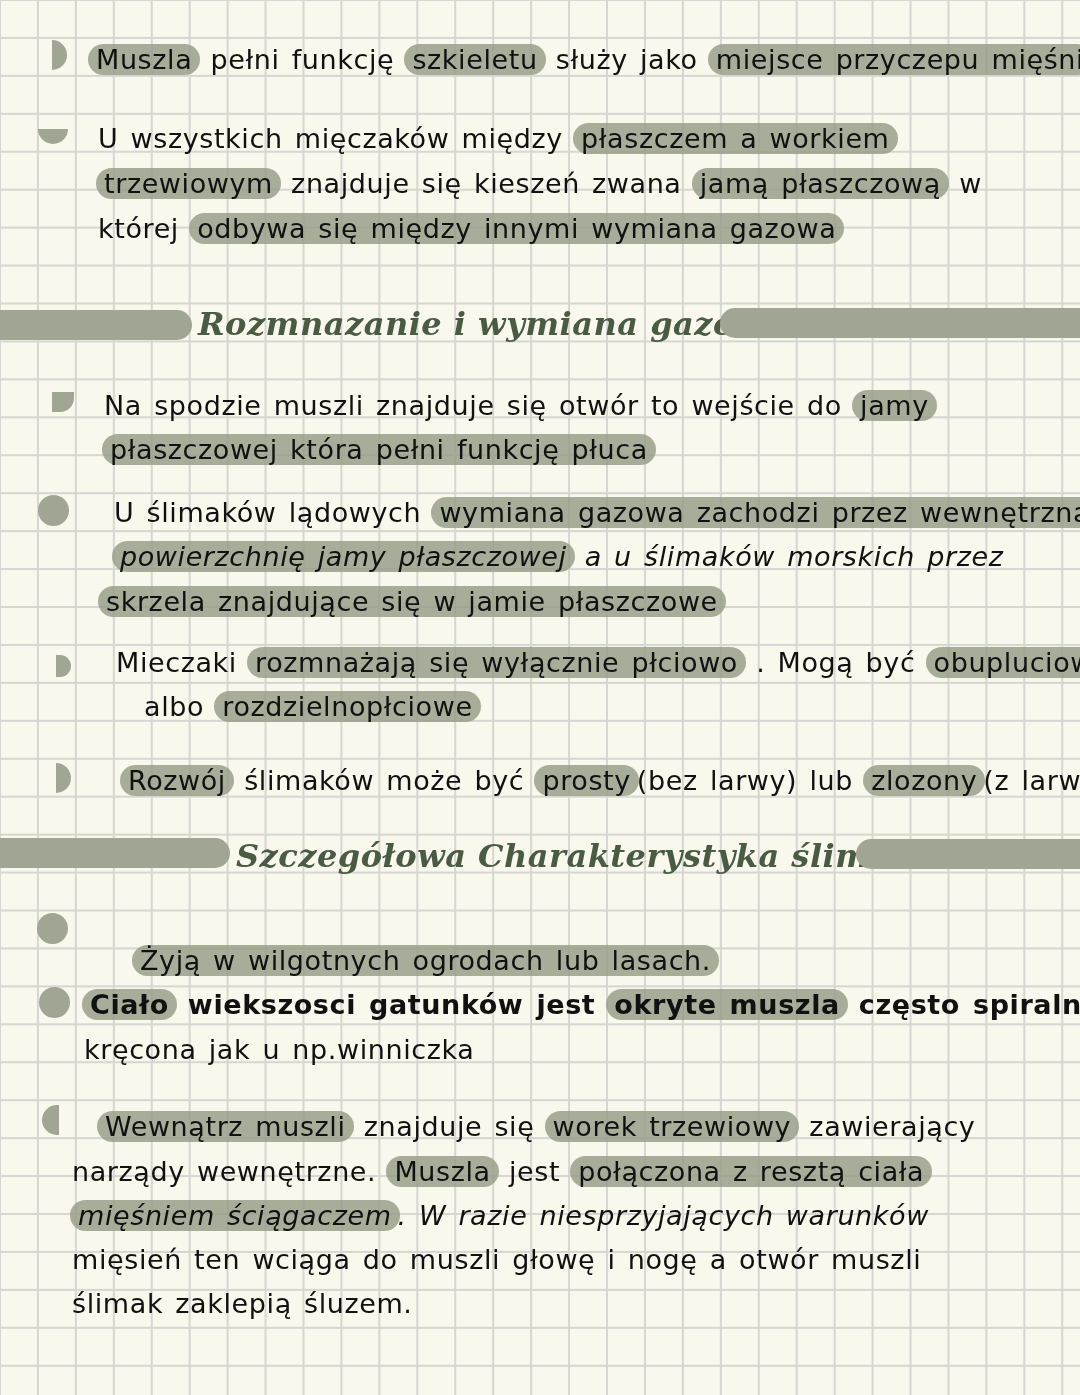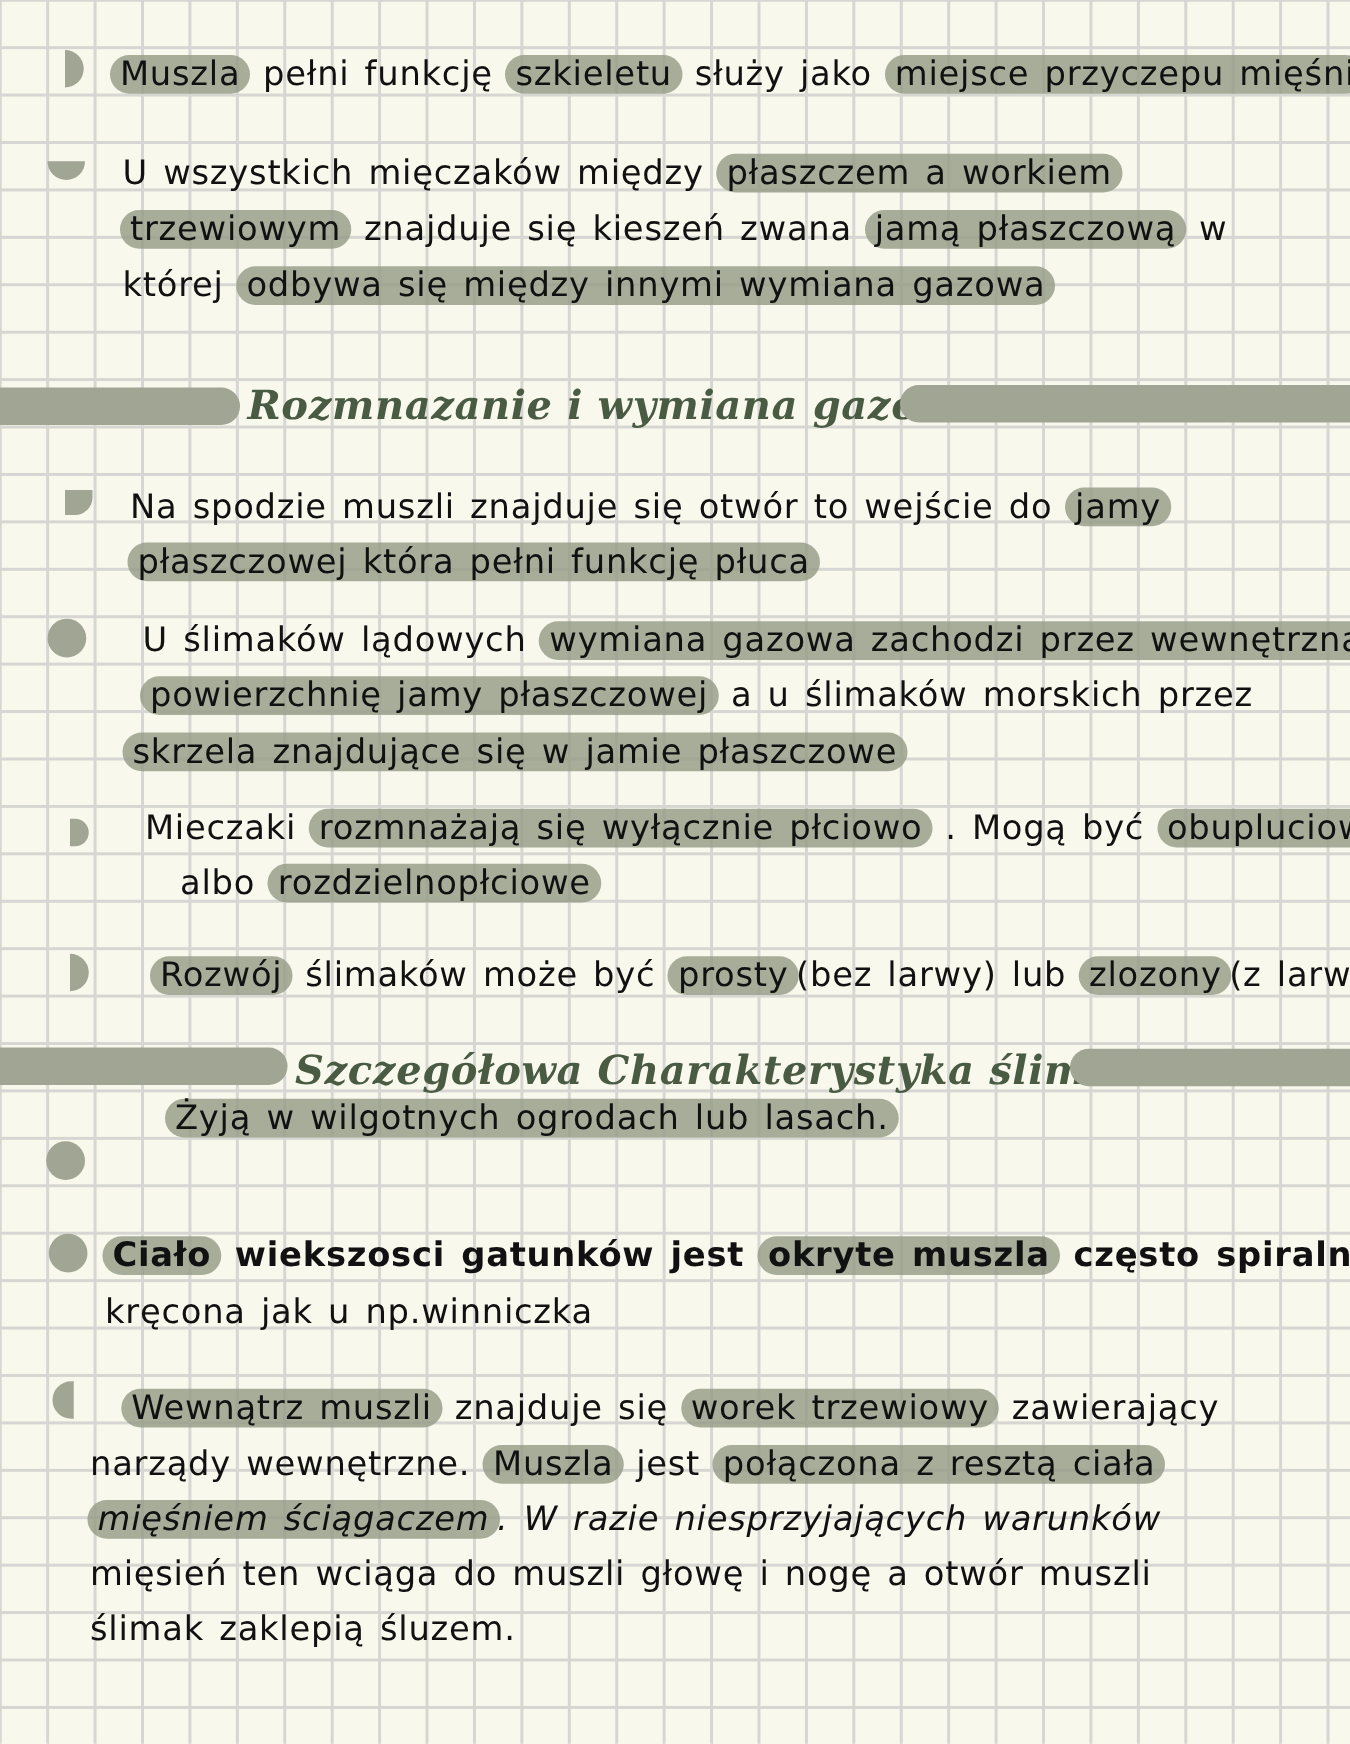--- a/index.html
+++ b/index.html
@@ -74,21 +74,21 @@
   <div class="line" style="left:104px;top:433px;">
     <span class="hl">płaszczowej która pełni funkcję płuca</span>
   </div>
 </div>
 
 <div class="bullet b-circle" style="left:38px;top:495px;"></div>
 <div>
   <div class="line" style="left:114px;top:496px;">
     <span>U ślimaków lądowych </span><span class="hl">wymiana gazowa zachodzi przez wewnętrzną</span>
   </div>
-  <div class="line" style="left:114px;top:540px;">
+  <div class="line" style="left:114px;top:540px;font-style:italic;">
     <span class="hl">powierzchnię jamy płaszczowej</span><span> a u ślimaków morskich przez</span>
   </div>
   <div class="line" style="left:100px;top:585px;">
     <span class="hl">skrzela znajdujące się w jamie płaszczowe</span>
   </div>
 </div>
 
 <div class="bullet b-small-right" style="left:56px;top:655px;"></div>
 <div>
   <div class="line" style="left:116px;top:646px;">
@@ -102,21 +102,21 @@
 <div class="bullet b-half-right" style="left:56px;top:763px;"></div>
 <div class="line" style="left:122px;top:764px;">
   <span class="hl">Rozwój</span><span> ślimaków może być </span><span class="hl">prosty</span><span>(bez larwy) lub </span><span class="hl">zlozony</span><span>(z larwa)</span>
 </div>
 
 <div class="bar" style="left:0;top:838px;width:230px;border-radius:0 15px 15px 0;"></div>
 <div class="heading" style="left:236px;top:836px;">Szczegółowa Charakterystyka ślimaków</div>
 <div class="bar" style="left:856px;top:839px;width:224px;border-radius:15px 0 0 15px;"></div>
 
 <div class="bullet b-circle" style="left:37px;top:913px;"></div>
-<div class="line" style="left:92px;top:878px;padding-left:42px;">
+<div class="line" style="left:92px;top:944px;padding-left:42px;">
   <span class="hl">Żyją w wilgotnych ogrodach lub lasach.</span>
 </div>
 
 <div class="bullet b-circle" style="left:39px;top:987px;"></div>
 <div>
   <div class="line" style="left:84px;top:988px;font-weight:bold;">
     <span class="hl">Ciało</span><span> wiekszosci gatunków jest </span><span class="hl">okryte muszla</span><span>  często spiralne lub</span>
   </div>
   <div class="line" style="left:84px;top:1033px;">
     <span>kręcona jak u np.winniczka</span>

